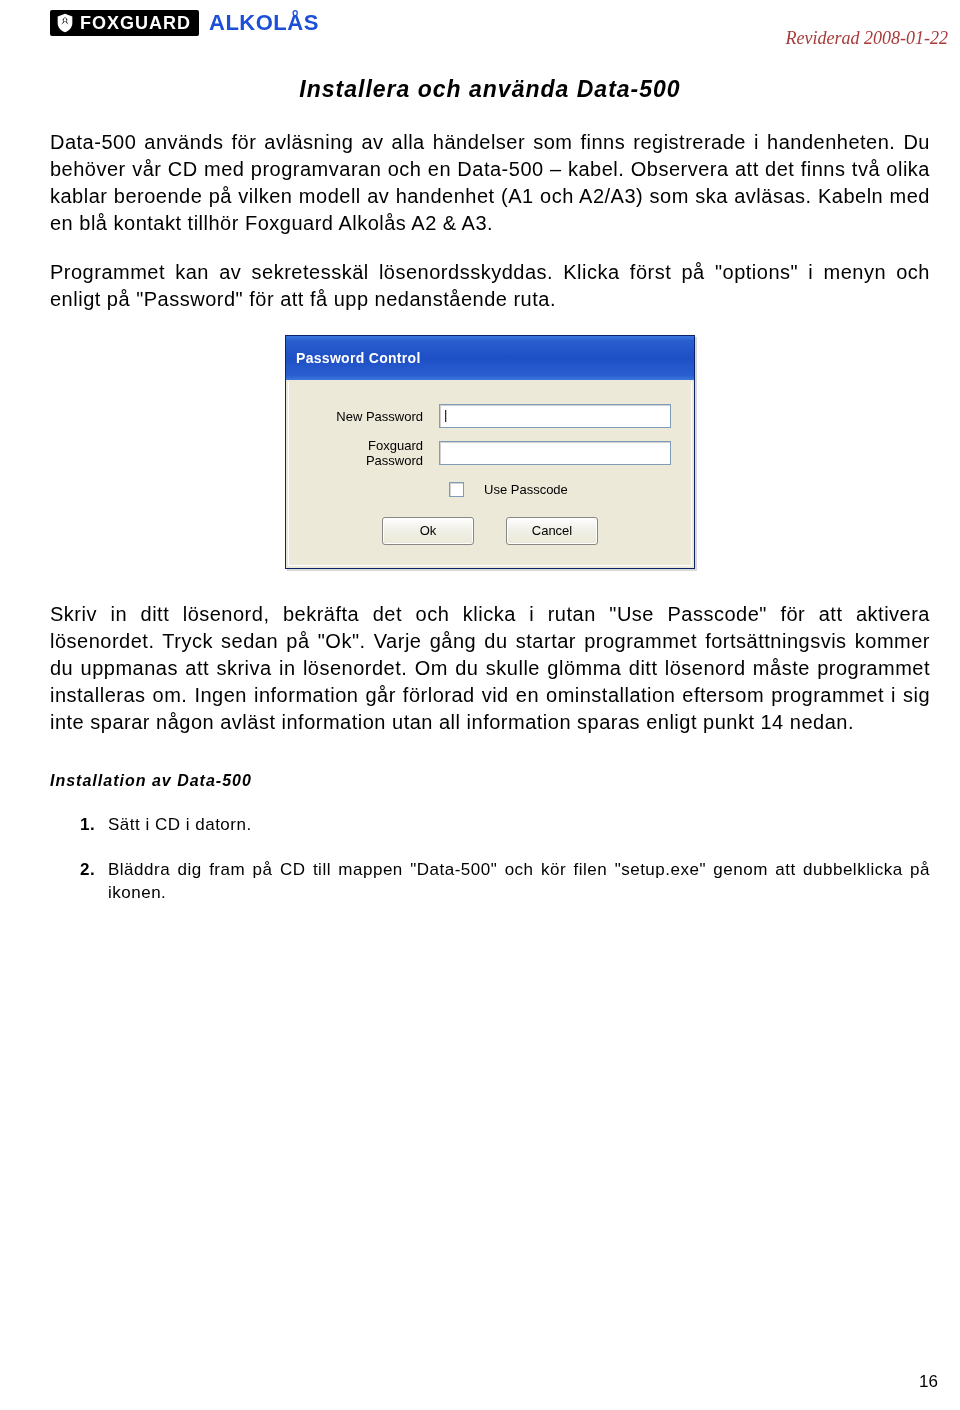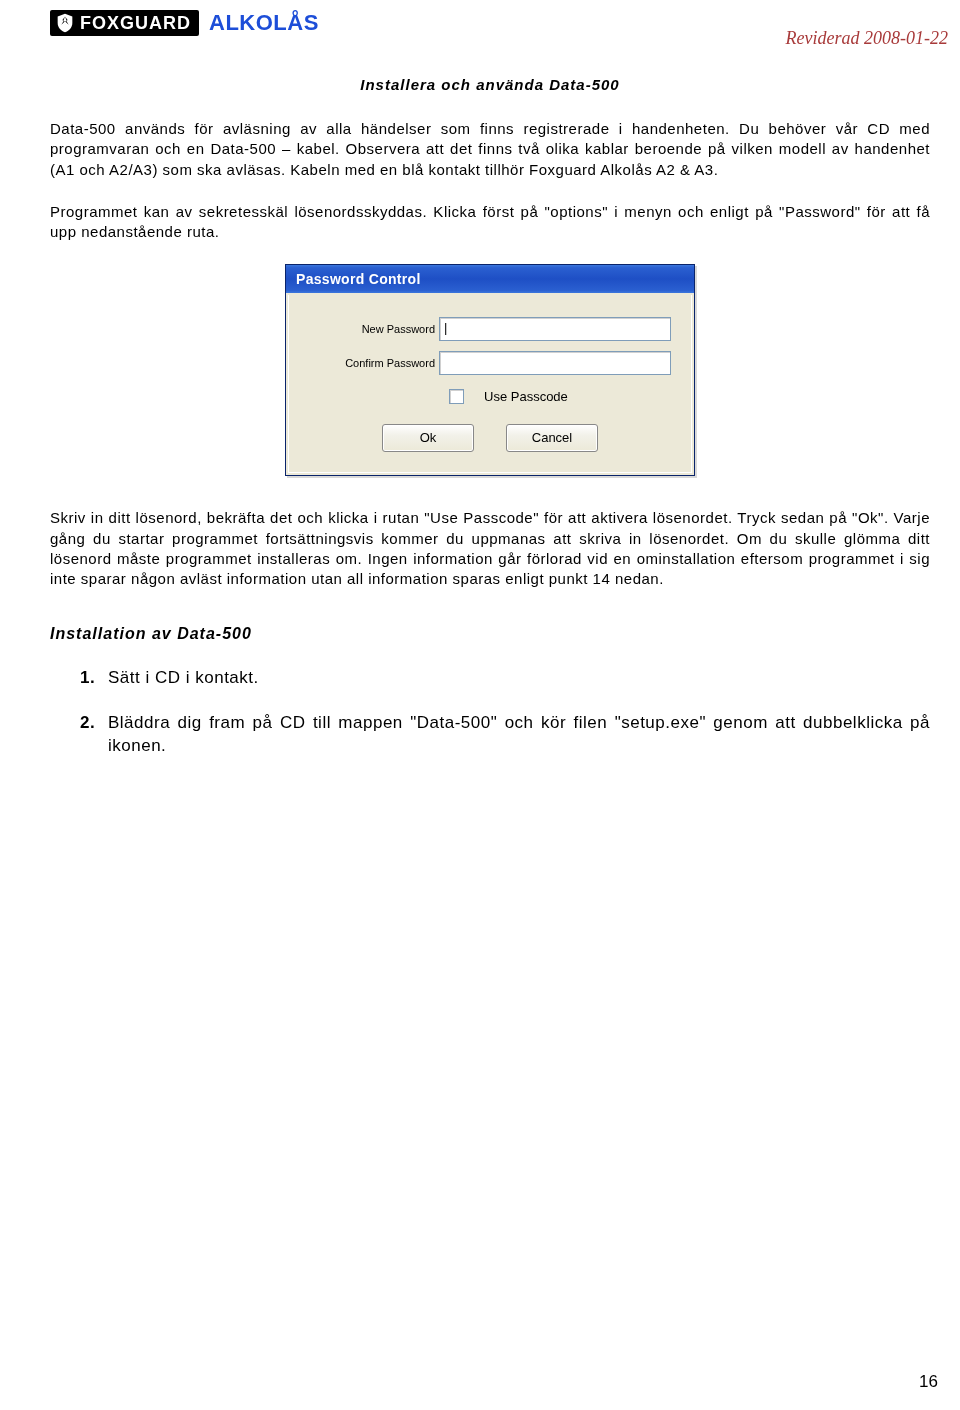--- a/index.html
+++ b/index.html
@@ -44,28 +44,28 @@
     font-style: italic;
     font-family: "Times New Roman", serif;
     font-size: 18px;
   }
   .content {
     width: 880px;
     margin-top: 40px;
   }
   h1 {
     text-align: center;
-    font-size: 15px;
+    font-size: 23px;
     font-weight: bold;
     font-style: italic;
     letter-spacing: 1px;
     margin-bottom: 26px;
   }
   p.body {
-    font-size: 15px;
+    font-size: 20px;
     line-height: 1.35;
     text-align: justify;
     margin-bottom: 22px;
     letter-spacing: 0.5px;
   }
   h2 {
     font-size: 16px;
     font-weight: bold;
     font-style: italic;
     letter-spacing: 1px;
@@ -102,40 +102,40 @@
     border: 1px solid #0a246a;
     background: #ece9d8;
     font-family: Tahoma, sans-serif;
     font-size: 13px;
     box-shadow: 2px 2px 0 rgba(0,0,0,0.15);
   }
   .titlebar {
     background: linear-gradient(to bottom, #3b77dd 0%, #2a5fd0 10%, #1e4fc5 50%, #2a5fd0 90%, #3b77dd 100%);
     color: #fff;
     font-weight: bold;
-    padding: 6px 10px;
+    padding: 14px 10px;
     font-size: 14px;
     letter-spacing: 0.3px;
   }
   .dialog-body {
     padding: 22px 20px 20px 20px;
     border: 1px solid #fff;
     border-top: none;
     margin: 2px;
   }
   .form-row {
     display: flex;
     align-items: center;
     margin-bottom: 10px;
   }
   .form-row label {
     width: 130px;
     text-align: right;
-    padding-right: 4px;
-    font-size: 11px;
+    padding-right: 16px;
+    font-size: 13px;
   }
   .form-row .field {
     flex: 1;
     height: 24px;
     background: #fff;
     border: 1px solid #7f9db9;
     box-shadow: inset 1px 1px 0 #d0d0d0;
     padding: 2px 4px;
     font-size: 13px;
   }
@@ -194,21 +194,21 @@
 
   <div class="dialog-wrap">
     <div class="dialog">
       <div class="titlebar">Password Control</div>
       <div class="dialog-body">
         <div class="form-row">
           <label>New Password</label>
           <div class="field">|</div>
         </div>
         <div class="form-row">
-          <label>Confirm Password</label>
+          <label>Foxguard Password</label>
           <div class="field"></div>
         </div>
         <div class="check-row">
           <div class="checkbox"></div>
           <span>Use Passcode</span>
         </div>
         <div class="btn-row">
           <div class="xp-btn">Ok</div>
           <div class="xp-btn">Cancel</div>
         </div>
@@ -216,21 +216,21 @@
     </div>
   </div>
 
   <p class="body">Skriv in ditt lösenord, bekräfta det och klicka i rutan "Use Passcode" för att aktivera lösenordet. Tryck sedan på "Ok". Varje gång du startar programmet fortsättningsvis kommer du uppmanas att skriva in lösenordet. Om du skulle glömma ditt lösenord måste programmet installeras om. Ingen information går förlorad vid en ominstallation eftersom programmet i sig inte sparar någon avläst information utan all information sparas enligt punkt 14 nedan.</p>
 
   <h2>Installation av Data-500</h2>
 
   <ol>
     <li>
       <span class="num">1.</span>
-      <span class="txt">Sätt i CD i kontakt.</span>
+      <span class="txt">Sätt i CD i datorn.</span>
     </li>
     <li>
       <span class="num">2.</span>
       <span class="txt">Bläddra dig fram på CD till mappen "Data-500" och kör filen "setup.exe" genom att dubbelklicka på ikonen.</span>
     </li>
   </ol>
 </div>
 
 <div class="page-num">16</div>
 

